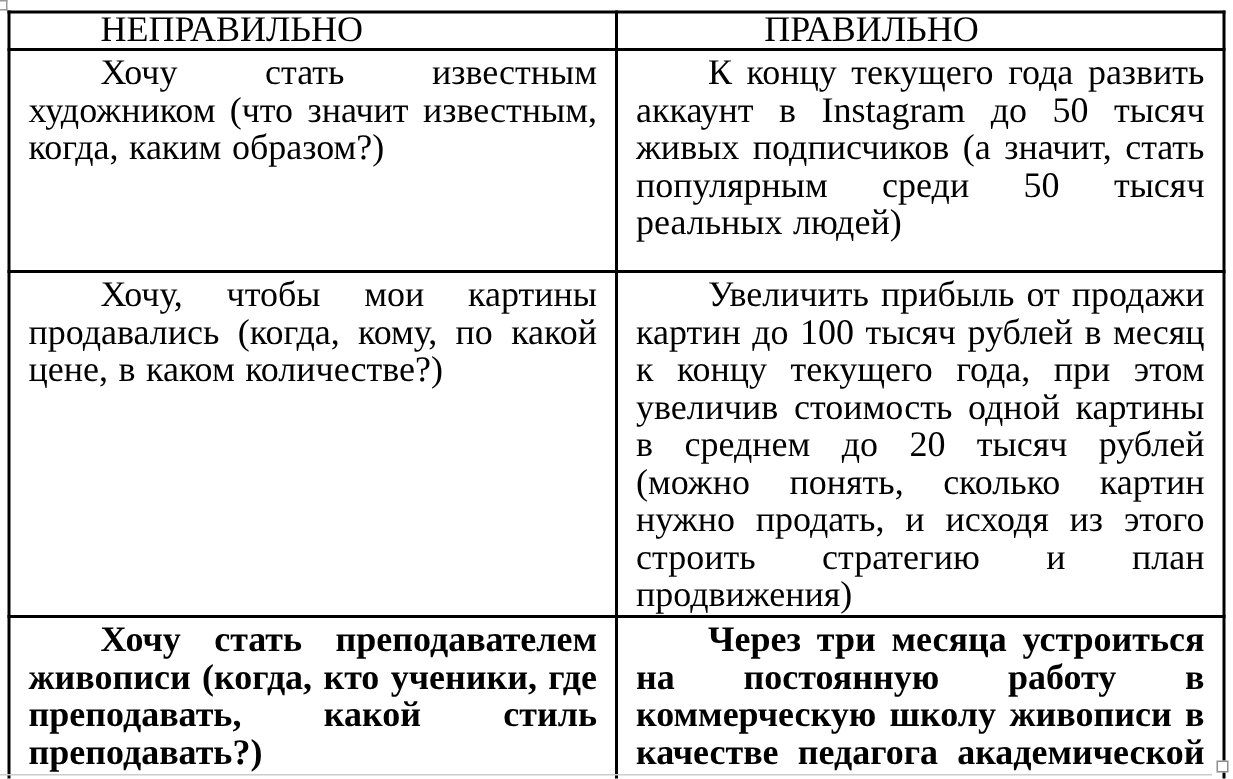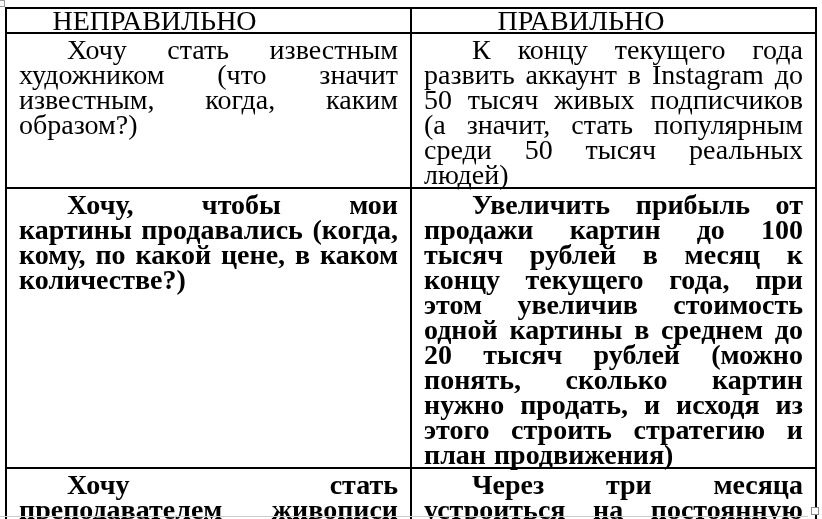--- a/index.html
+++ b/index.html
@@ -18,37 +18,37 @@
     position: absolute;
     left: 5px; top: 7px;
     width: 810px;
     border-collapse: collapse;
     table-layout: fixed;
   }
   table.goals col { width: 405px; }
   th, td {
     border: 2px solid #000000;
     vertical-align: top;
-    font-size: 28px;
+    font-size: 24px;
     font-weight: normal;
     padding: 0;
   }
   th {
     height: 24px;
     line-height: 23px;
     text-align: center;
     white-space: nowrap;
     overflow: hidden;
   }
   th.th-wrong  { padding-right: 108px; }
   th.th-right  { padding-right: 65px; }
 
   td { padding: 3px 12px 0 12px; }
   tr.row-1 td { height: 148px; }
-  tr.row-2 td { height: 199px; font-weight: bold; }
+  tr.row-2 td { height: 199px; }
   tr.row-3 td { height: 145px; font-weight: bold; }
 
   td p {
     margin: 0;
     text-align: justify;
     text-align-last: left;
     text-indent: 48px;
     line-height: 25px;
     word-spacing: 1px;
   }

